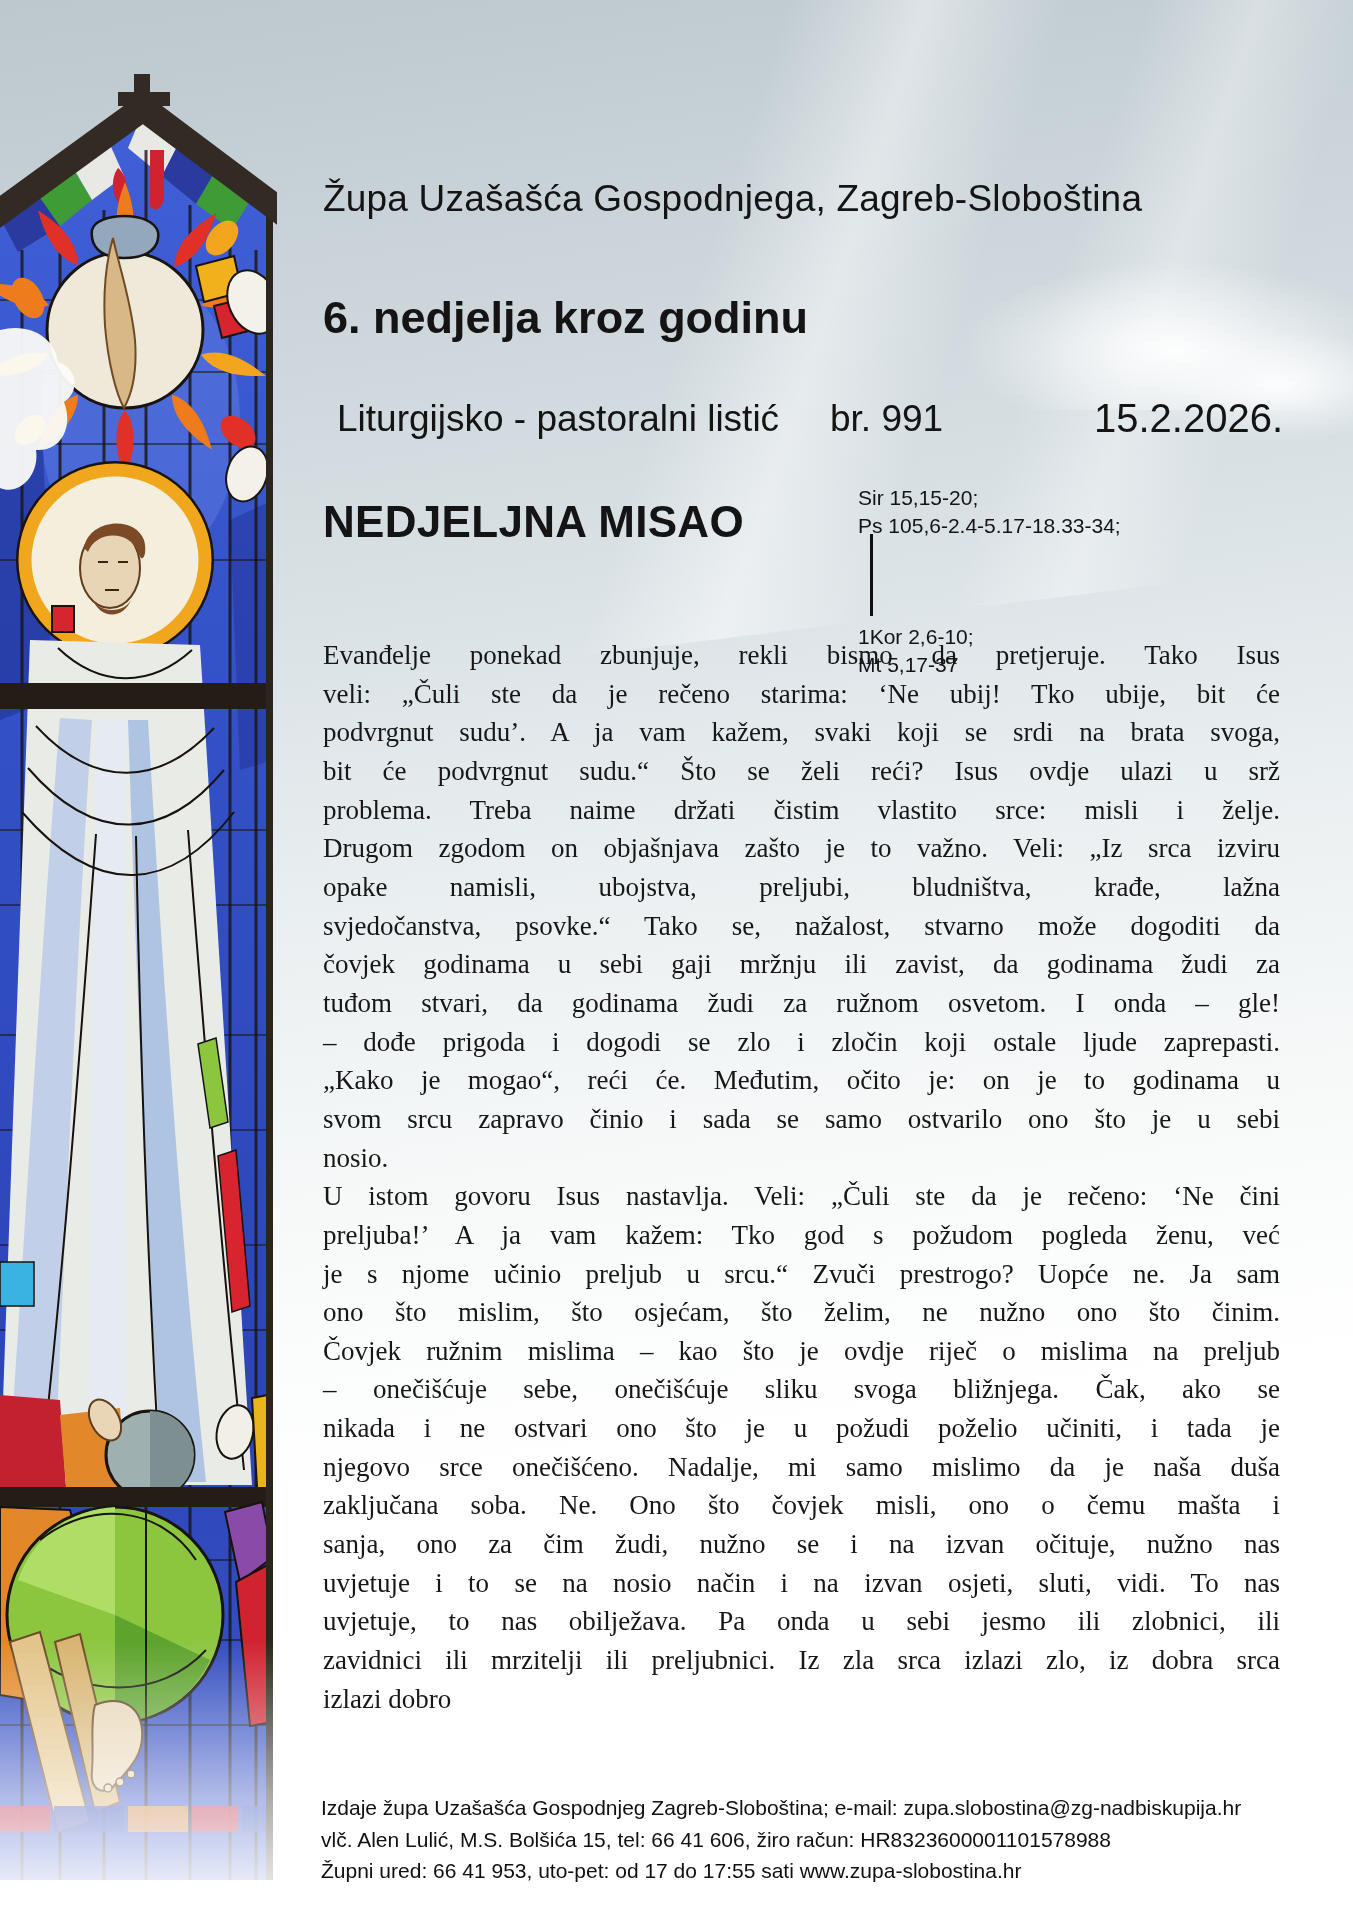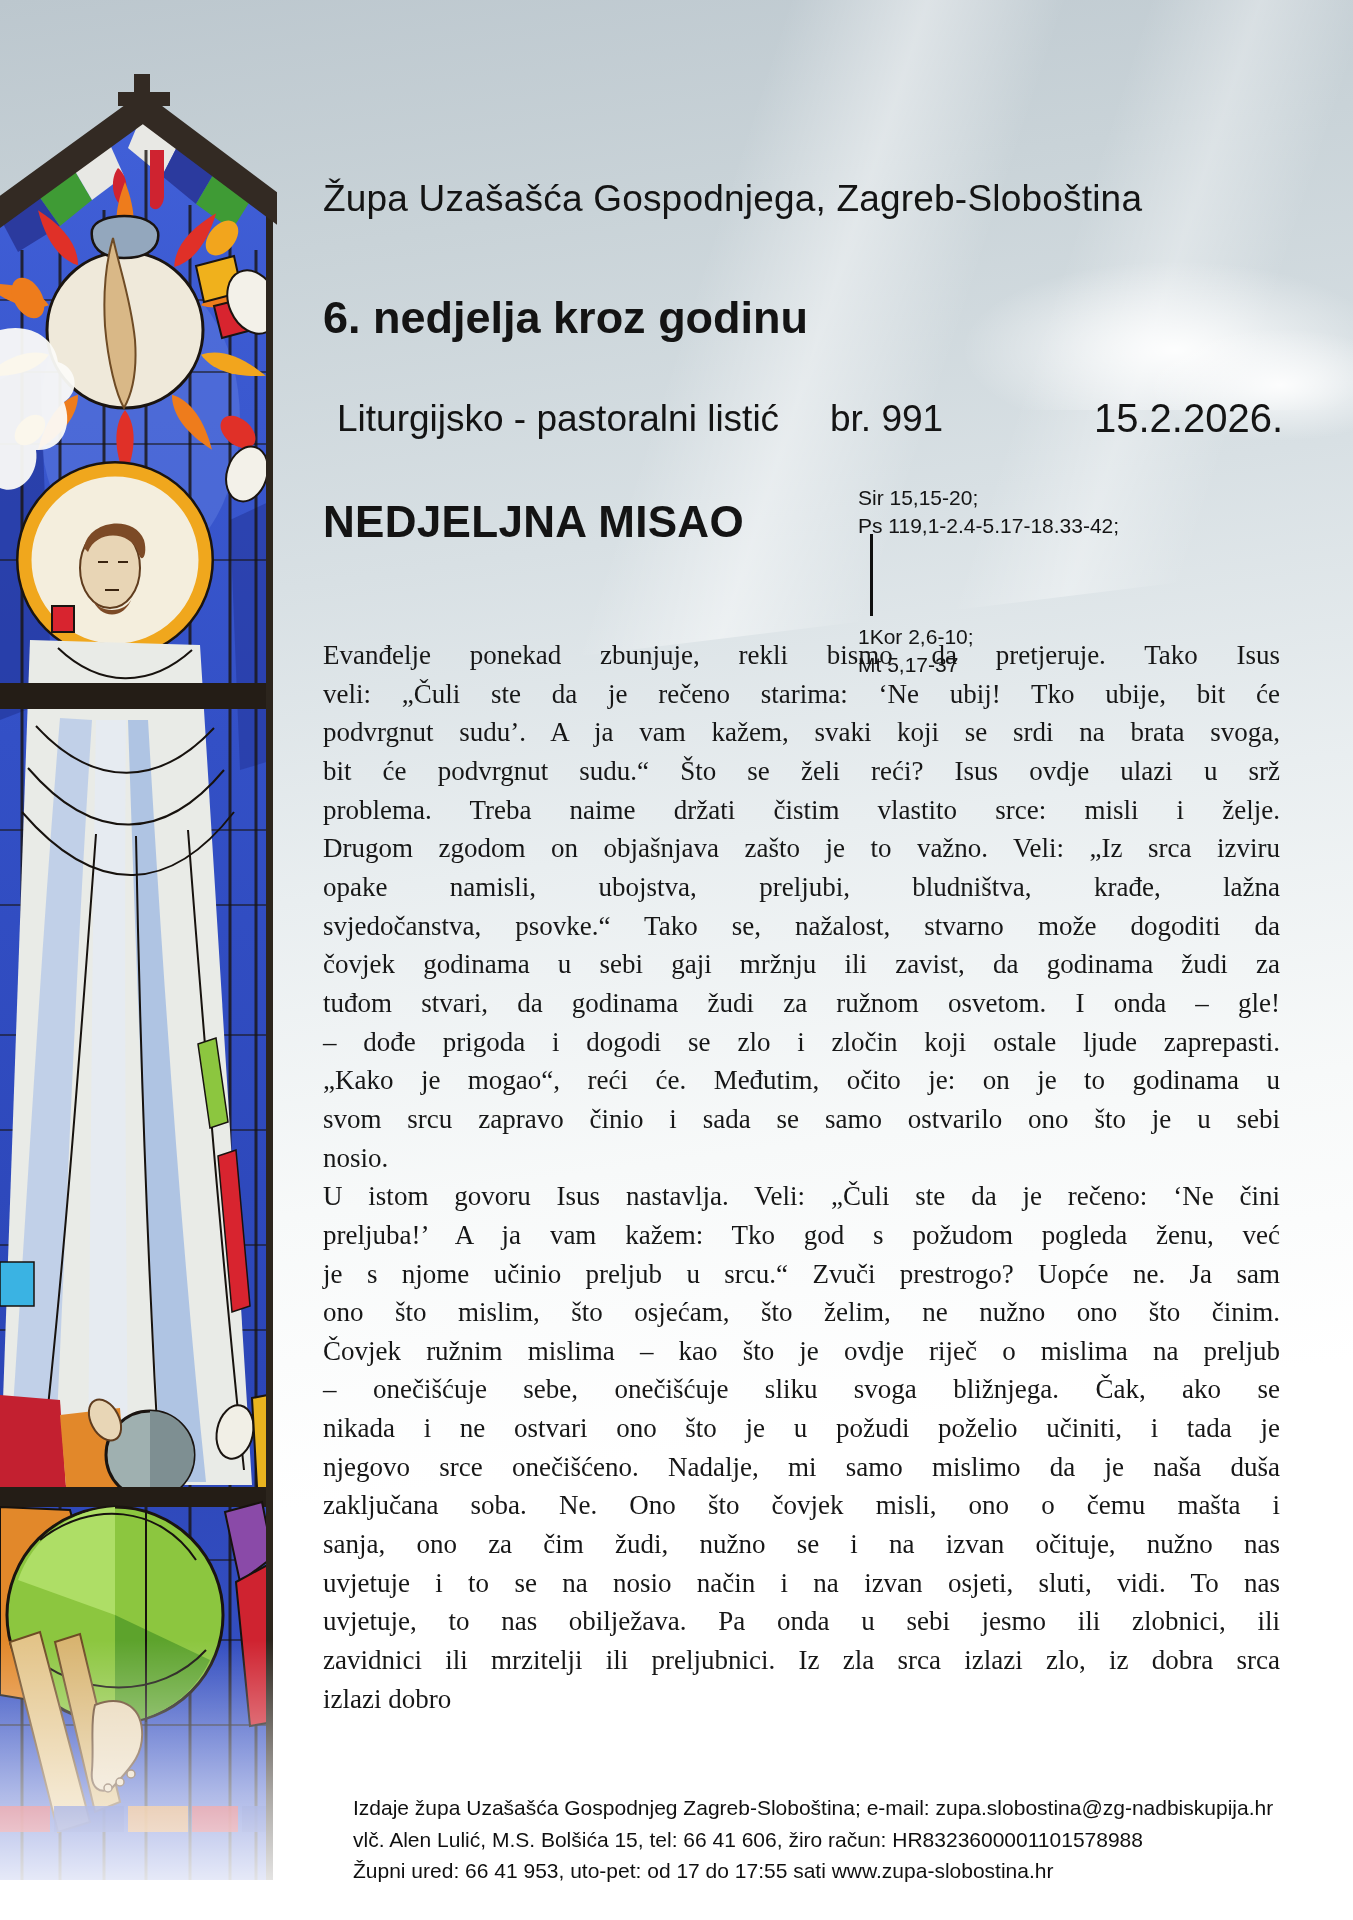--- a/index.html
+++ b/index.html
@@ -30,21 +30,21 @@
   .issue-date{position:absolute;right:70px;top:-2px;font-size:40px;white-space:nowrap;}
   .section-title{position:absolute;left:323px;top:497px;font-size:44px;font-weight:bold;margin:0;letter-spacing:.3px;white-space:nowrap;}
   .readings{position:absolute;left:858px;top:484px;display:flex;align-items:flex-start;flex-direction:column;}
   .readings-col{font-size:21px;line-height:28px;white-space:nowrap;}
   .readings-col.right{padding-top:7px;}
   .readings-divider{width:3px;height:82px;background:#101010;margin:-6px 12px 0 12px;}
   .body-text{position:absolute;left:323px;top:636px;width:957px;font-size:27px;line-height:38.65px;color:#171717;font-family:Liberation Serif, serif;}
   .body-text .line{text-align:justify;text-align-last:justify;white-space:normal;}
   .body-text .line.para-end{text-align-last:left;}
   .footer{position:absolute;left:321px;top:1792px;font-size:21px;line-height:31.5px;color:#101010;}
-  .footer .footer-line{white-space:nowrap;margin-left:32px;}
+  .footer .footer-line{white-space:nowrap;}
 </style>
 </head>
 <body>
 
 <div class="page">
 
   <div class="beam"></div>
   <div class="cloud cloud-right"></div>
   <div class="cloud cloud-right2"></div>
 
@@ -223,21 +223,21 @@
       <span class="issue-label">Liturgijsko - pastoralni listić</span>
       <span class="issue-number">br. 991</span>
       <span class="issue-date">15.2.2026.</span>
     </div>
 
     <h2 class="section-title">NEDJELJNA MISAO</h2>
 
     <div class="readings">
       <div class="readings-col left">
           <div class="reading-line">Sir 15,15-20;</div>
-          <div class="reading-line">Ps 119,1-2.4-5.17-18.33-42;</div>
+          <div class="reading-line">Ps 105,6-2.4-5.17-18.33-34;</div>
         </div>
       <div class="readings-divider"></div>
       <div class="readings-col right">
           <div class="reading-line">1Kor 2,6-10;</div>
           <div class="reading-line">Mt 5,17-37</div>
         </div>
     </div>
 
     <div class="body-text">
         <div class="line">Evanđelje ponekad zbunjuje, rekli bismo da pretjeruje. Tako Isus</div>

